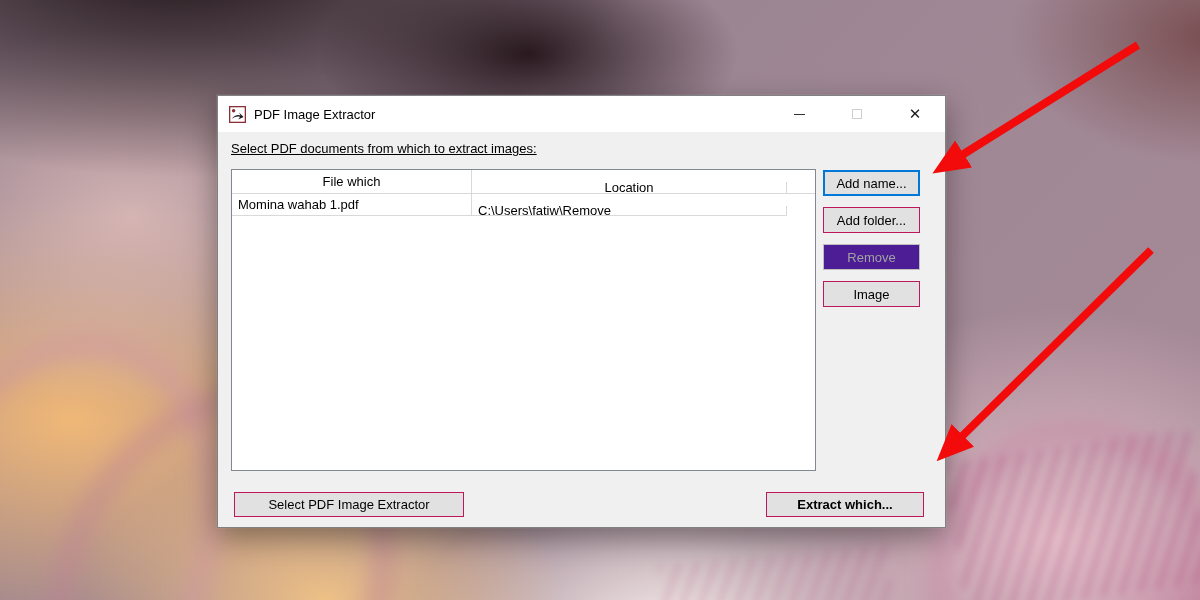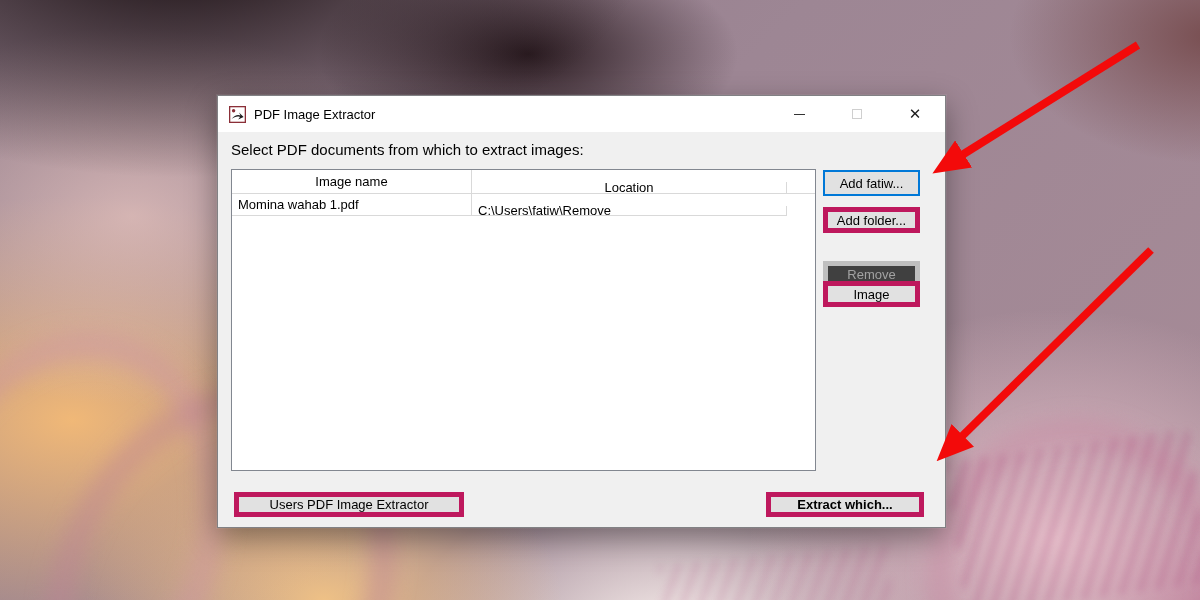--- a/index.html
+++ b/index.html
@@ -66,21 +66,21 @@
   .cap-btn {
     width: 58px; display: flex; align-items: center; justify-content: center;
     font-size: 14px; color: #222; cursor: default;
   }
   .cap-btn .dash { display:block; width: 11px; height: 1px; background: #333; }
   .cap-btn .maxbox { display:block; width: 10px; height: 10px; border: 1px solid #cfcfcf; background: transparent; }
   .cap-btn.close { font-size: 15px; color: #1a1a1a; font-weight: 400; }
 
   .select-label {
     position: absolute; left: 13px; top: 45px;
-    font-size: 15px; color: #000;
+    font-size: 13px; color: #000; text-decoration: underline;
   }
 
   
   .listview {
     position: absolute; left: 13px; top: 73px; width: 585px; height: 302px;
     background: #ffffff; border: 1px solid #828790;
     font-size: 13px; color: #000;
   }
   .lv-header { display: flex; height: 24px; }
   .lv-header .hcell {
@@ -95,29 +95,29 @@
     border-right: 1px solid #d9d9d9; border-bottom: 1px solid #d9d9d9;
   }
   .col-file { width: 240px; }
   .col-loc  { width: 315px; margin-top: 12px; }
   .col-fill { flex: 1; border-right: none !important; }
   .lv-header .col-fill { border-bottom: 1px solid #d9d9d9; }
 
   
   .btn {
     position: absolute;
-    background: #e1e1e1; border: 5px solid #be185d;
+    background: #e1e1e1; border: 1px solid #be185d;
     font-family: "Liberation Sans", "DejaVu Sans", sans-serif;
     font-size: 13px; color: #000;
     display: flex; align-items: center; justify-content: center;
     cursor: default; white-space: nowrap;
   }
   .side-btn { left: 605px; width: 97px; height: 26px; }
   .btn.focused { border: 2px solid var(--accent, #0078d7); }
-  .btn.disabled { background: #404040; border-color: #bfbfbf; color: #a2a2a2; margin-top: 17px; }
+  .btn.disabled { background: #4c1d95; border-color: #bfbfbf; color: #a2a2a2; }
   .btn.bold { font-weight: bold; }
 
   
   .arrows { position: absolute; inset: 0; pointer-events: none; z-index: 50; }
 </style>
 </head>
 <body>
 
 <div class="bg">
   <div class="petal p1"></div>
@@ -144,37 +144,37 @@
           <span class="maxbox"></span>
         </div>
       <div class="cap-btn close">✕</div>
     </div>
   </div>
 
   <div class="select-label">Select PDF documents from which to extract images:</div>
 
   <div class="listview">
     <div class="lv-header">
-      <div class="hcell col-file">Image name</div>
+      <div class="hcell col-file">File which</div>
       <div class="hcell col-loc">Location</div>
       <div class="hcell col-fill"></div>
     </div>
     <div class="lv-row">
       <div class="cell col-file">Momina wahab 1.pdf</div>
       <div class="cell col-loc">C:\Users\fatiw\Remove</div>
       <div class="cell col-fill" style="border-bottom:none;"></div>
     </div>
   </div>
 
-  <div class="btn side-btn focused" style="top:74px;">Add fatiw...</div>
+  <div class="btn side-btn focused" style="top:74px;">Add name...</div>
   <div class="btn side-btn" style="top:111px;">Add folder...</div>
   <div class="btn side-btn disabled" style="top:148px;">Remove</div>
   <div class="btn side-btn" style="top:185px;">Image</div>
 
-  <div class="btn" style="left:16px; top:396px; width:230px; height:25px;">Users PDF Image Extractor</div>
+  <div class="btn" style="left:16px; top:396px; width:230px; height:25px;">Select PDF Image Extractor</div>
   <div class="btn bold" style="left:548px; top:396px; width:158px; height:25px;">Extract which...</div>
 
 </div>
 
 <svg class="arrows" width="1200" height="600" viewBox="0 0 1200 600">
   <defs>
     <marker id="ah" markerWidth="4.6" markerHeight="4" refX="2.6" refY="2" orient="auto">
       <polygon points="0 0, 4.6 2, 0 4" fill="var(--arrow-red,#f30a0a)"></polygon>
     </marker>
   </defs>

